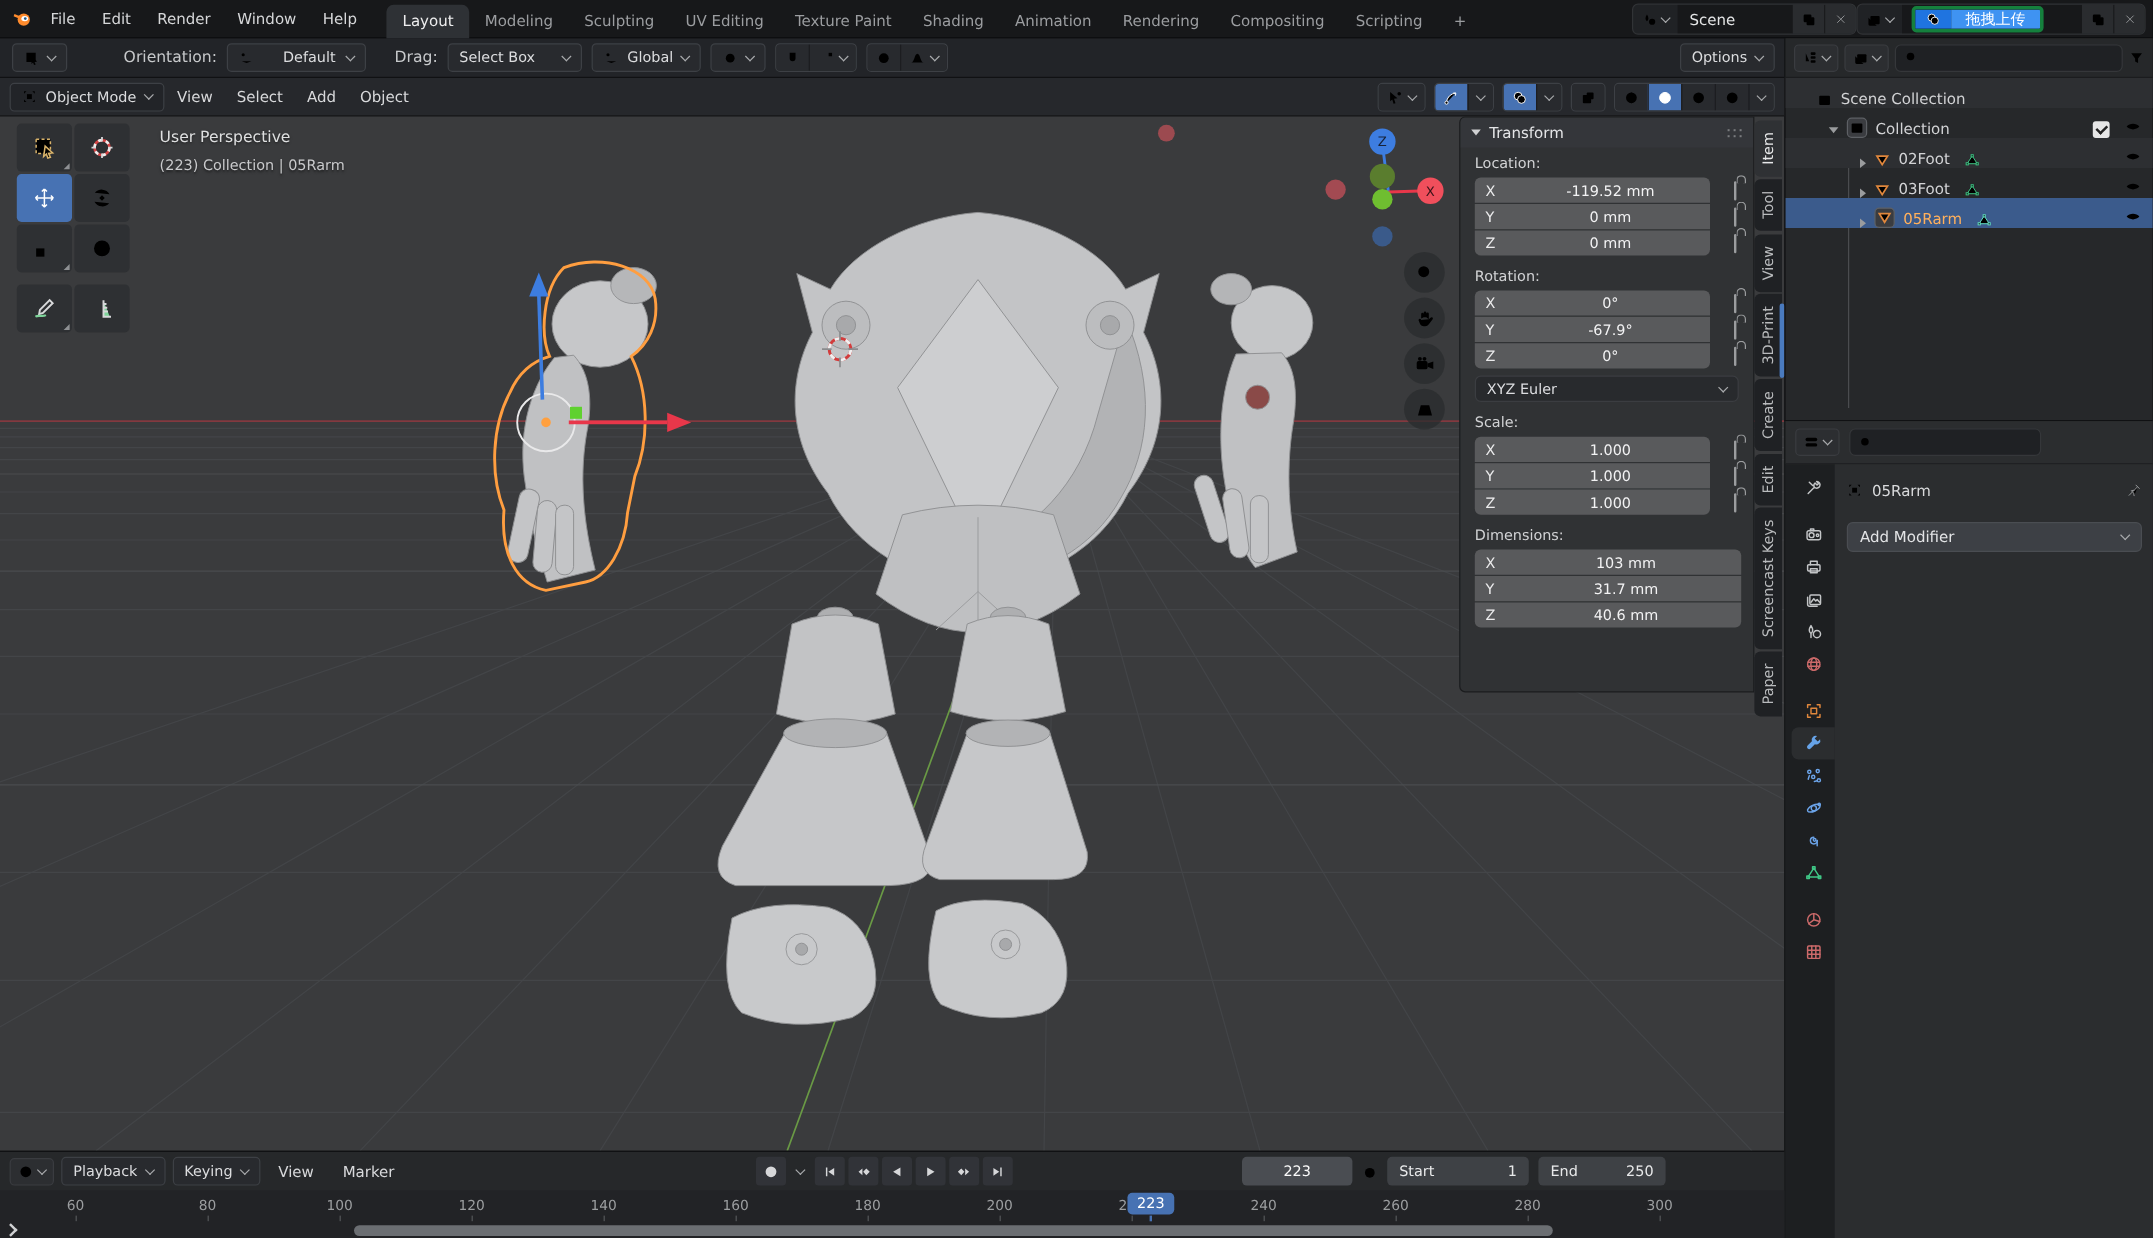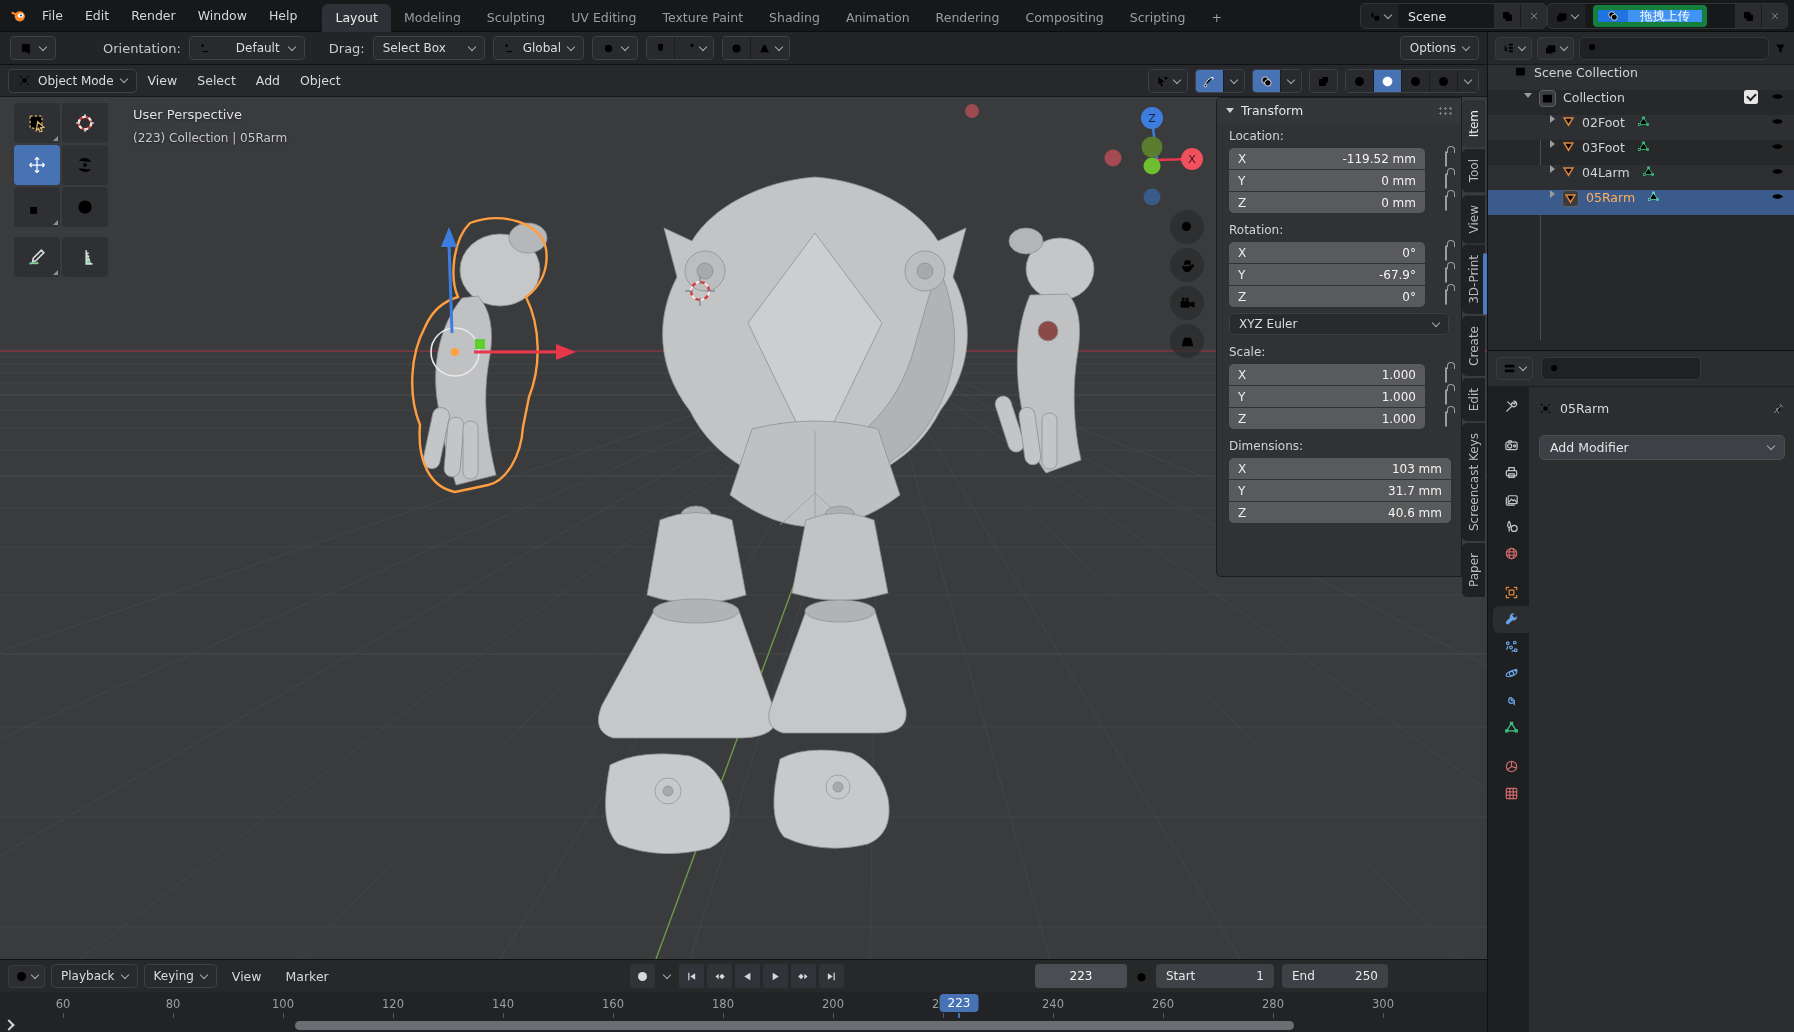--- a/index.html
+++ b/index.html
@@ -17,37 +17,37 @@
   .menu{padding:0 11px;line-height:31px;color:#d6d7d9;font-size:12.5px}
   .wtabs{display:flex;align-items:flex-end;height:32px;margin-left:14px}
   .wtab{padding:6px 13px 7px;border-radius:6px 6px 0 0;color:#9b9da0;font-size:12.5px}
   .wtab.active{background:#2e3135;color:#ededee}
   .tb-right{position:absolute;right:6px;top:3px;display:flex;align-items:center}
   .idwidget{display:flex;align-items:center;background:#202225;border:1px solid #313336;border-radius:5px;height:26px;overflow:hidden}
   .idwidget .seg{display:flex;align-items:center;gap:4px;padding:0 7px;height:100%}
   .idwidget .name{background:#17181a;align-self:stretch;display:flex;align-items:center;padding:0 10px;min-width:96px;font-size:12.5px;color:#e4e5e6}
   .sqbtn{width:26px;height:100%;display:flex;align-items:center;justify-content:center;background:#2a2c2f}
   .sqbtn+.sqbtn{border-left:1px solid #1a1b1d}
-  .chip{display:flex;align-items:center;height:22px;border:5px solid #15803d;border-radius:4px;overflow:hidden;margin:0 4px}
+  .chip{display:flex;align-items:center;height:22px;border:3px solid #15803d;border-radius:4px;overflow:hidden;margin:0 4px}
   .chip .cicon{width:30px;height:100%;background:#1f74e0;display:flex;align-items:center;justify-content:center}
   .chip .ctext{background:#3f93f2;color:#fff;padding:0 12px;height:100%;display:flex;align-items:center;font-size:12.5px}
   
   #toolbar{left:0;top:32px;width:1487px;height:33px;background:#222428;border-bottom:1px solid #101113;display:flex;align-items:center;gap:8px;padding:0 10px}
   .wbtn{display:inline-flex;align-items:center;gap:7px;background:#282a2e;border:1px solid #3d4045;border-radius:4px;height:24px;padding:0 9px;color:#dcdddf;font-size:12px}
   .lbl{color:#c7c9cb;font-size:13px}
   .grp{display:inline-flex;height:24px;border-radius:4px;overflow:hidden;border:1px solid #3d4045}
   .grp .cell{display:flex;align-items:center;gap:5px;background:#282a2e;padding:0 7px;height:100%}
   .grp .cell+.cell{border-left:1px solid #1c1d20}
   .grp .cell.on{background:#4772b3}
   
   #outliner{left:1487px;top:32px;width:307px;height:319px;background:#26282a;border-left:1px solid #101113;border-bottom:1px solid #101113}
   .ol-head{height:33px;background:#26282a;border-bottom:1px solid #1b1c1e;display:flex;align-items:center;gap:5px;padding:0 7px}
   .mini{display:flex;align-items:center;gap:4px;background:#2c2e31;border:1px solid #3a3c40;border-radius:4px;height:23px;padding:0 6px}
   .srch{flex:1;display:flex;align-items:center;gap:6px;background:#1f2124;border:1px solid #35373a;border-radius:5px;height:23px;padding:0 7px}
-  .orow{display:flex;align-items:flex-start;height:25px;padding-left:10px;font-size:12.5px;color:#d2d3d5;position:relative}
+  .orow{display:flex;align-items:flex-end;height:25px;padding-left:10px;font-size:12.5px;color:#d2d3d5;position:relative}
   .orow:nth-child(even){background:#2d2f32}
   .orow.sel{background:#3b5b8c}
   .orow.sel .oname{color:#ffb05c}
   .disc{width:0;height:0;border-left:5px solid #9a9c9e;border-top:4px solid transparent;border-bottom:4px solid transparent;margin-right:7px;flex:none}
   .disc.open{border-left:none;border-top:5px solid #9a9c9e;border-right:4px solid transparent;border-left:4px solid transparent;margin-top:3px}
   .oicon{margin-right:7px;display:flex}
   .oicon.boxed{border:1px solid #5d6065;border-radius:4px;padding:1px;background:#3a3c40}
   .orow .eye{position:absolute;right:10px}
   .orow .chk{position:absolute;right:36px;width:14px;height:14px;background:#e6e6e6;border-radius:2.5px;display:flex;align-items:center;justify-content:center}
   .chk::after{content:"";width:7px;height:4px;border-left:2px solid #222;border-bottom:2px solid #222;transform:rotate(-45deg);margin-top:-2px}
@@ -75,21 +75,21 @@
   .navbtn{position:absolute;width:34px;height:34px;border-radius:50%;background:rgba(42,44,46,.75);display:flex;align-items:center;justify-content:center;z-index:4}
   
   #npanel{position:absolute;left:1216px;top:32px;width:246px;height:480px;background:#303234;border:1px solid #1b1c1e;border-radius:5px 0 0 5px;z-index:6;overflow:hidden}
   .np-head{height:25px;background:#34363a;display:flex;align-items:center;gap:7px;padding:0 9px;color:#e4e5e7;font-size:12.5px}
   .np-head .tri{width:0;height:0;border-top:5px solid #cfd0d2;border-left:4px solid transparent;border-right:4px solid transparent}
   .grip{margin-left:auto;width:14px;height:10px;background-image:radial-gradient(#7a7c7f 1px,transparent 1.2px);background-size:5px 5px}
   .sect{padding:6px 12px 2px;color:#d2d3d5}
   .tstack{margin:3px 0 4px 12px;width:196px}
   .trow{display:flex;align-items:center;height:21px;background:#595a5c;padding:0 9px;color:#f3f3f4;margin-bottom:1px;position:relative}
   .trow .ax{width:30px;color:#ececed}
-  .trow .val{flex:1;text-align:right}
+  .trow .val{flex:1;text-align:center}
   .tstack .trow:first-child{border-radius:5px 5px 0 0}
   .tstack .trow:last-child{border-radius:0 0 5px 5px;margin-bottom:0}
   .tstack.wide{width:222px}
   .lockcol{position:absolute;right:-22px;top:4px}
   .lock{position:relative;width:10px;height:8px;border:1.3px solid #9b9d9f;border-radius:2px}
   .lock::before{content:"";position:absolute;left:1px;top:-6px;width:6px;height:6px;border:1.3px solid #9b9d9f;border-bottom:none;border-radius:4px 4px 0 0}
   .euler{margin:6px 12px 4px;height:22px;background:#282a2d;border:1px solid #3b3d41;border-radius:5px;display:flex;align-items:center;justify-content:space-between;padding:0 9px;color:#dcdde0}
   
   .stabs{position:absolute;left:1462px;top:35px;width:25px;display:flex;flex-direction:column;gap:2px;z-index:6}
   .stab{writing-mode:vertical-rl;transform:rotate(180deg);background:#1f2124;color:#b9bbbd;border-radius:0 5px 5px 0;padding:10px 0;width:23px;display:flex;align-items:center;justify-content:center;font-size:12px}
@@ -945,37 +945,20 @@
       <span class="oname">03Foot</span>
       <span class="oicon" style="margin-left:12px">
           <svg class="i13 green">
             <use href="#s-meshdata"></use>
           </svg>
         </span>
       <span class="eye"><svg class="i13">
             <use href="#s-eye"></use>
           </svg></span>
     </div>
-    <div class="orow" style="padding-left:62px">
-      <span class="disc"></span>
-      <span class="oicon">
-          <svg class="i13 orange" style="stroke-width:1.8">
-            <use href="#s-tri"></use>
-          </svg>
-        </span>
-      <span class="oname">04Larm</span>
-      <span class="oicon" style="margin-left:12px">
-          <svg class="i13 green">
-            <use href="#s-meshdata"></use>
-          </svg>
-        </span>
-      <span class="eye"><svg class="i13">
-            <use href="#s-eye"></use>
-          </svg></span>
-    </div>
     <div class="orow sel" style="padding-left:62px">
       <span class="disc"></span>
       <span class="oicon boxed">
           <svg class="i13 orange" style="stroke-width:1.8">
             <use href="#s-tri"></use>
           </svg>
         </span>
       <span class="oname">05Rarm</span>
       <span class="oicon" style="margin-left:12px">
           <svg class="i13" style="stroke:#63e0c2">

